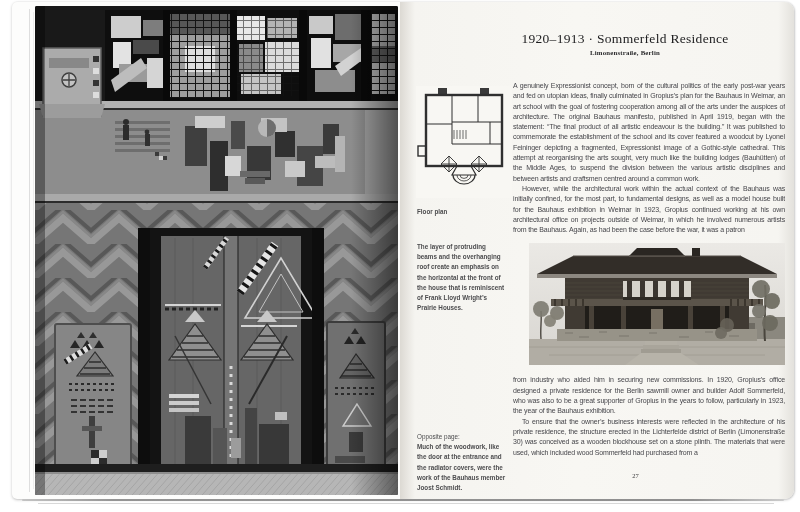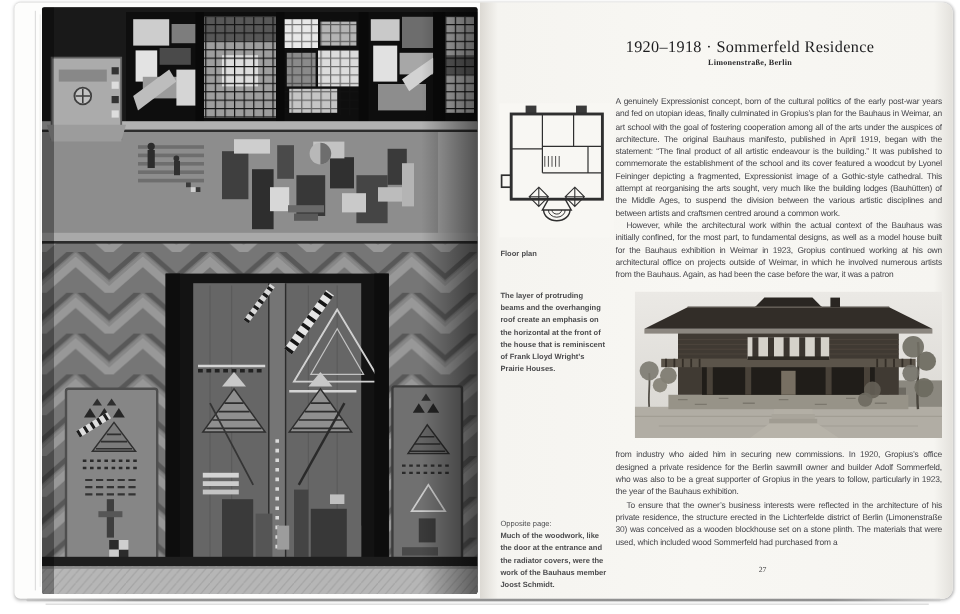--- a/index.html
+++ b/index.html
@@ -260,21 +260,21 @@
 
           <rect x="316" y="0" width="47" height="489" fill="url(#gut)"></rect>
           <rect x="0" y="0" width="10" height="489" fill="#000" opacity="0.35"></rect>
         </svg>
       </div>
     </div>
 
     <div class="page-right">
 
       <div class="title-block">
-        <h1>1920–1918 · Sommerfeld Residence</h1>
+        <h1>1920–1913 · Sommerfeld Residence</h1>
         <div class="subtitle">Limonenstraße, Berlin</div>
       </div>
 
       <div class="floorplan">
         <svg width="96" height="112" viewBox="0 0 96 112" xmlns="http://www.w3.org/2000/svg">
           <rect width="96" height="112" fill="#f8f7f3"></rect>
           <g stroke="#2f2f2f" fill="none">
             <rect x="22" y="2" width="9" height="7" fill="#3a3a3a" stroke="none"></rect>
             <rect x="64" y="2" width="9" height="7" fill="#3a3a3a" stroke="none"></rect>
             <rect x="10" y="9" width="76" height="71" stroke-width="2.4"></rect>

